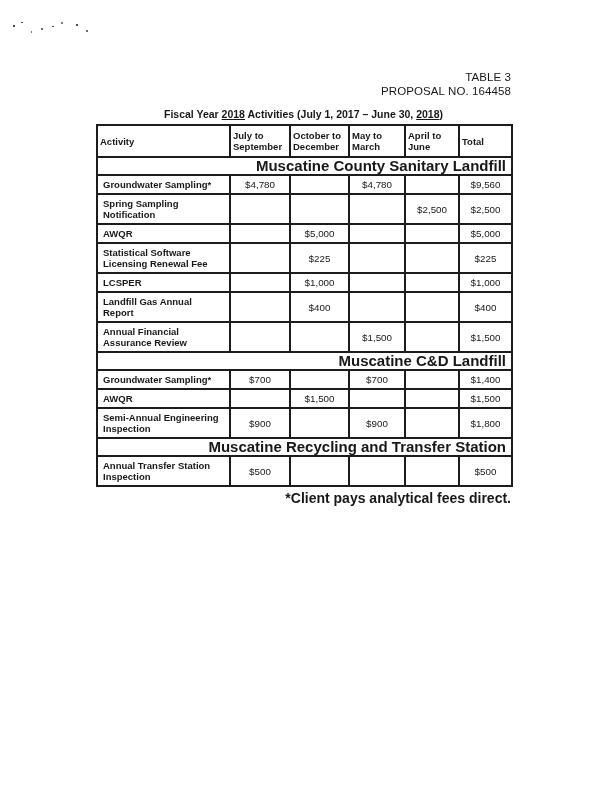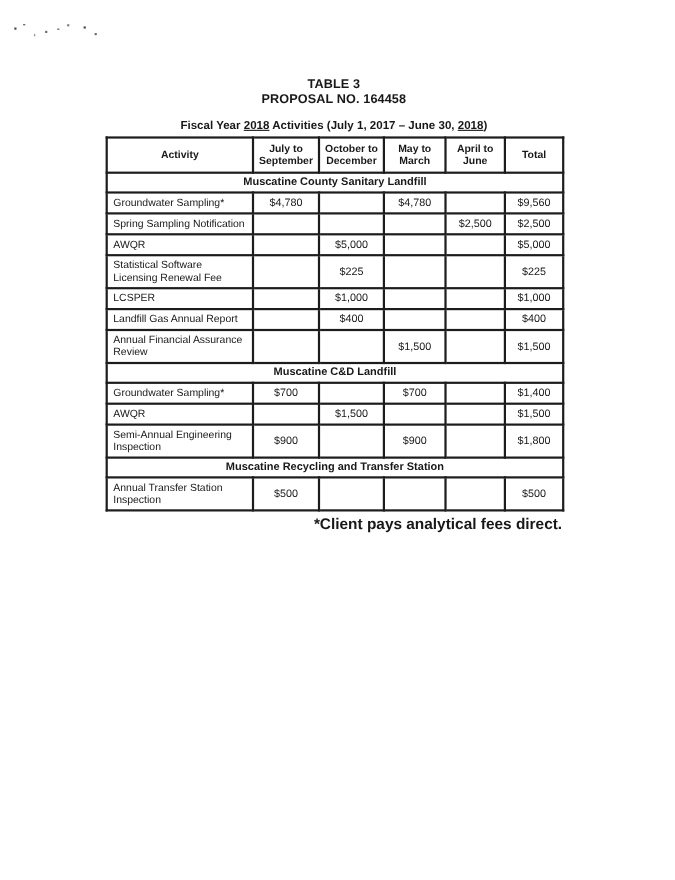--- a/index.html
+++ b/index.html
@@ -22,22 +22,22 @@
   .s4 { left: 52px; top: 26px; width: 2px; height: 1px; }
   .s5 { left: 61px; top: 22px; width: 2px; height: 2px; opacity:.7; }
   .s6 { left: 76px; top: 24px; width: 2px; height: 2px; }
   .s7 { left: 86px; top: 30px; width: 2px; height: 2px; opacity:.8; }
   .s8 { left: 31px; top: 31px; width: 1px; height: 2px; opacity:.7; }
 
   .content { position: absolute; left: 96px; top: 0; width: 415px; }
 
   .title-block {
     margin-top: 70px;
-    text-align: center;
-    font-weight: 700;
+    text-align: right;
+    font-weight: 400;
     font-size: 11.5px;
     line-height: 14px;
     letter-spacing: .1px;
   }
   .subtitle {
     margin-top: 10px;
     text-align: center;
     font-weight: 700;
     font-size: 10.5px;
   }
@@ -48,34 +48,34 @@
     border-collapse: collapse;
     width: 415px;
     table-layout: fixed;
   }
   table, th, td { border: 2px solid #1c1c1c; }
   th {
     font-size: 9.5px;
     font-weight: 700;
     padding: 4px 2px;
     line-height: 11px;
-    text-align: center;
+    text-align: left;
     vertical-align: middle;
   }
   td { vertical-align: middle; }
   .cell-section {
-    font-size: 10px;
-    font-weight: 700;
-    text-align: center;
+    font-size: 15px;
+    font-weight: 700;
+    text-align: right;
     padding: 2px 5px;
     line-height: 12px;
   }
   .cell-activity {
     font-size: 9.5px;
-    font-weight: 400;
+    font-weight: 700;
     text-align: left;
     padding: 3px 5px;
     line-height: 11px;
   }
   .cell-amount {
     font-size: 9.8px;
     text-align: center;
     padding: 3px 2px;
     line-height: 11px;
   }

